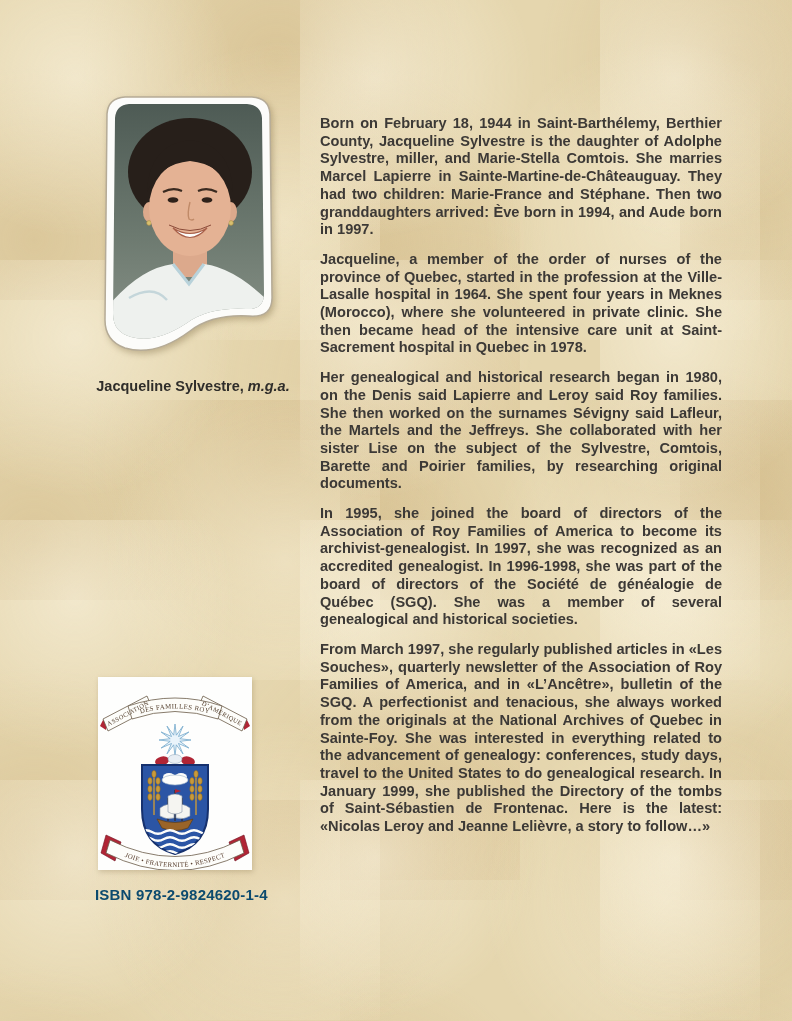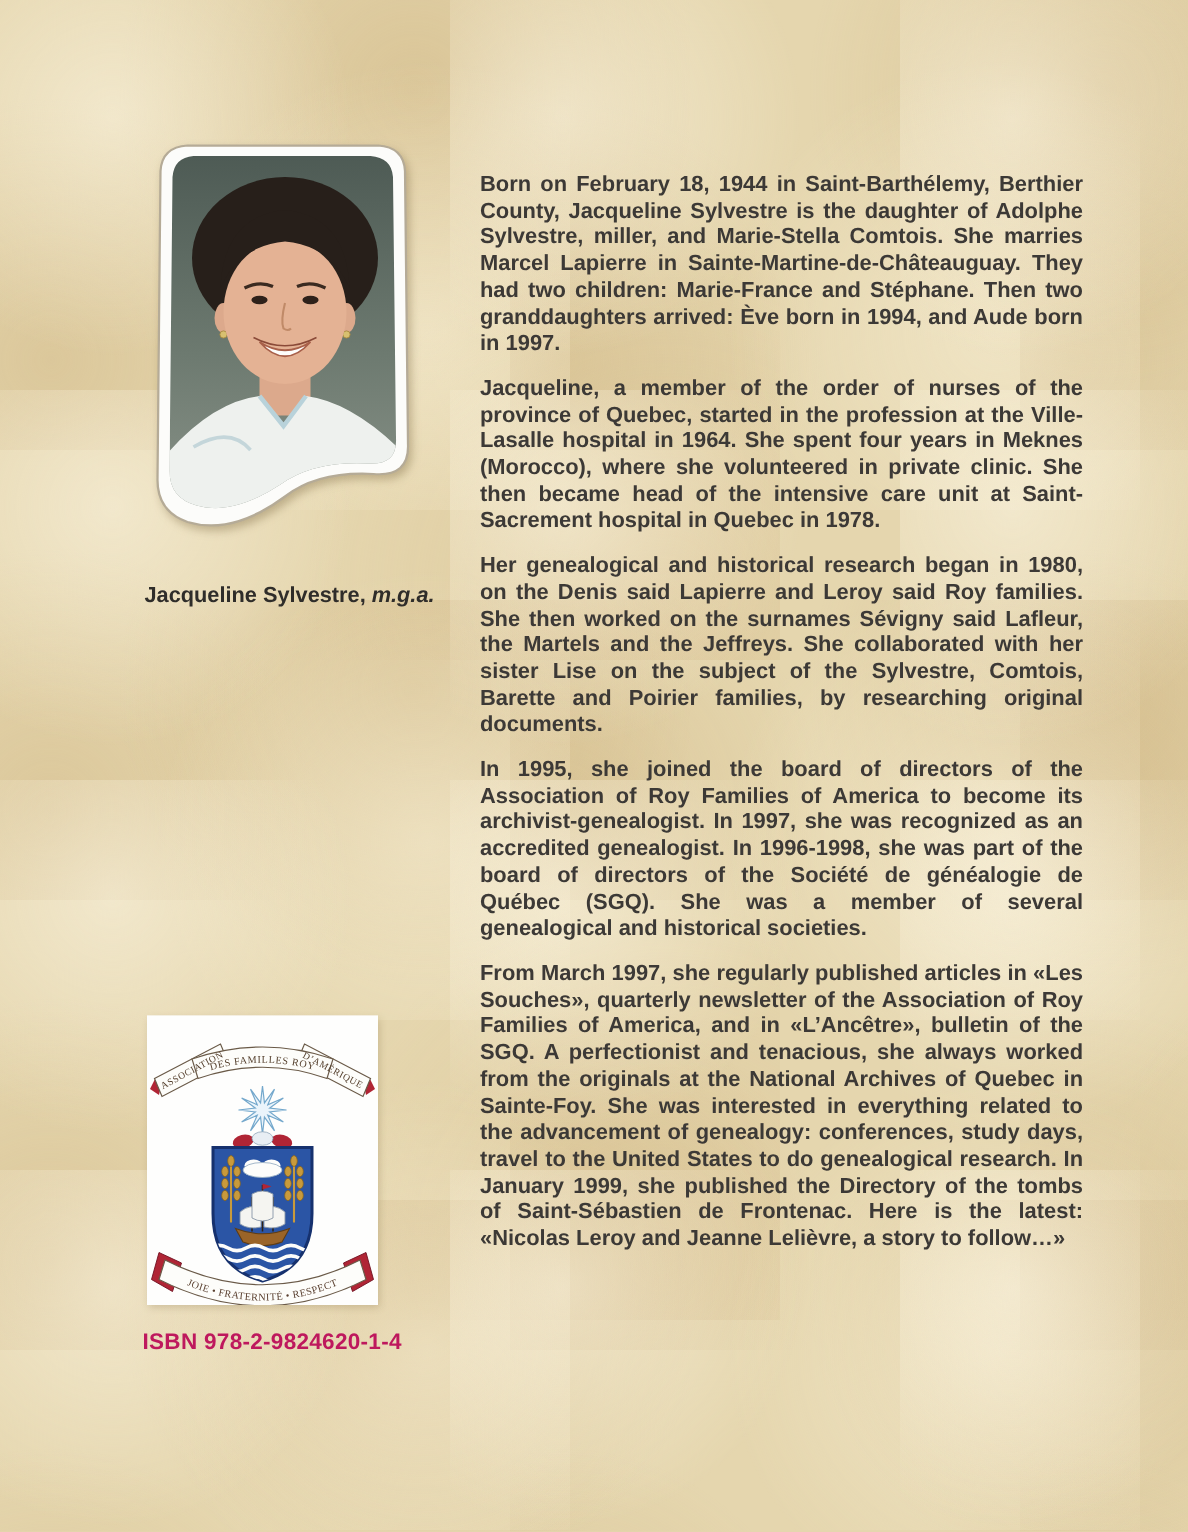--- a/index.html
+++ b/index.html
@@ -11,30 +11,30 @@
       radial-gradient(circle at 75% 65%, rgba(250,242,218,0.50) 0%, rgba(250,242,218,0) 50%),
       radial-gradient(circle at 60% 15%, rgba(201,172,118,0.40) 0%, rgba(201,172,118,0) 45%),
       radial-gradient(circle at 10% 80%, rgba(205,178,126,0.40) 0%, rgba(205,178,126,0) 45%),
       radial-gradient(circle at 85% 90%, rgba(214,188,138,0.45) 0%, rgba(214,188,138,0) 40%);
     background-size: 300px 260px, 380px 340px, 460px 400px, 340px 300px, 520px 440px;
     font-family:"Liberation Sans","DejaVu Sans",sans-serif;
   }
   .page{position:relative;width:792px;height:1021px;}
   .photo-frame{position:absolute;left:95px;top:92px;width:186px;height:268px;
     filter:drop-shadow(2px 3px 3px rgba(110,90,50,0.35));}
-  .photo-caption{position:absolute;left:84px;top:389px;width:218px;text-align:center;
+  .photo-caption{position:absolute;left:84px;top:378px;width:218px;text-align:center;
     font-weight:bold;font-size:14.5px;color:#2f2d2a;white-space:nowrap;}
   .photo-caption .cred{font-style:italic;margin-left:4px;}
   .bio{position:absolute;left:320px;top:91px;width:402px;margin-top:24px;}
   .bio p{margin:0 0 12px 0;font-weight:bold;font-size:14.6px;line-height:17.7px;
     text-align:justify;color:#3c3936;}
   .crest-box{position:absolute;left:98px;top:677px;width:154px;height:193px;
     background:#fefefd;box-shadow:1px 2px 5px rgba(110,90,50,0.25);}
   .isbn{position:absolute;left:95px;top:886px;font-weight:bold;font-size:15px;
-    color:#be185d;letter-spacing:0.2px;}
+    color:#0c4a6e;letter-spacing:0.2px;}
   svg text{font-family:"Liberation Serif","DejaVu Serif",serif;}
 </style>
 </head>
 <body>
 
 <div class="page">
 
   <div class="photo-frame">
     <svg width="186" height="268" viewBox="0 0 186 268">
       <defs>

